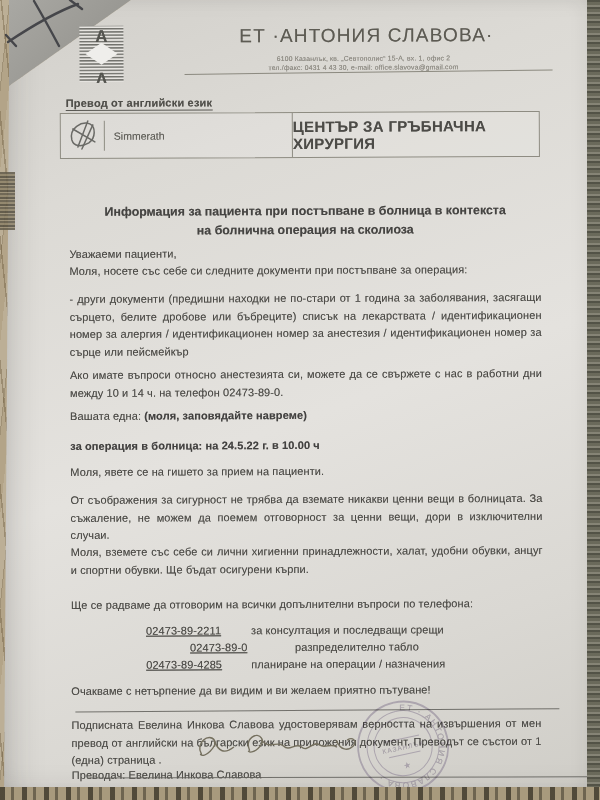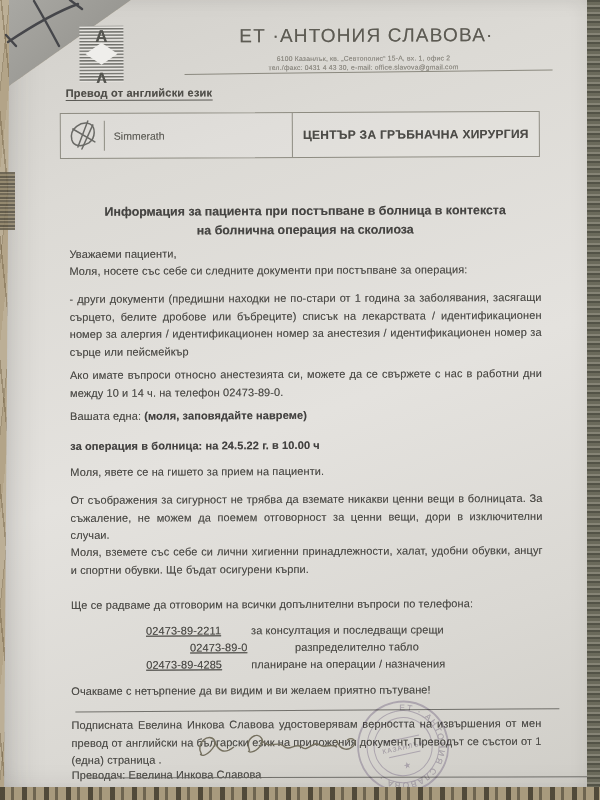--- a/index.html
+++ b/index.html
@@ -33,30 +33,30 @@
   .abs{position:absolute;}
   .p{position:absolute;left:70px;width:472px;font-size:11px;line-height:17.5px;letter-spacing:.1px;}
   .just{text-align:justify;}
   .bold{font-weight:bold;color:#424140;}
   
   .logo-av{left:80px;top:24px;}
   .company{left:218px;top:25px;width:300px;text-align:center;font-size:19px;letter-spacing:1.2px;color:#5d5b53;}
   .addr{left:205px;width:320px;text-align:center;font-size:6.8px;letter-spacing:.2px;color:#918e85;line-height:9px;}
   .rule{position:absolute;height:1px;background:#8b897f;}
   .rule1{left:186px;top:72px;width:368px;transform:rotate(-.45deg);}
-  .trans-note{left:67px;top:86px;font-size:11px;font-weight:bold;color:#4f4e49;
+  .trans-note{left:67px;top:96px;font-size:11px;font-weight:bold;color:#4f4e49;
     border-bottom:1.2px solid #5a5954;padding-bottom:1px;letter-spacing:.2px;}
   
   .banner{left:61px;top:112px;width:478px;height:44px;border:1px solid #8e8c82;display:flex;background:rgba(255,255,255,.12);}
   .banner .cellL{width:232px;border-right:1px solid #8e8c82;display:flex;align-items:center;padding-left:7px;box-sizing:border-box;}
   .banner .divline{width:1px;height:30px;background:#8e8c82;margin:0 9px 0 6px;}
   .clinic-name{font-size:10.8px;font-weight:bold;letter-spacing:.4px;color:#4f4e4a;line-height:13px;}
   .clinic-city{font-size:10.5px;color:#5f5e58;line-height:13px;}
   .banner .cellR{flex:1;display:flex;align-items:center;justify-content:center;}
-  .dept{font-size:12px;font-weight:bold;letter-spacing:.3px;color:#4c4b47;}
+  .dept{font-size:15px;font-weight:bold;letter-spacing:.3px;color:#4c4b47;}
   
   .title{left:70px;top:202px;width:472px;text-align:center;font-weight:bold;font-size:12.4px;line-height:19px;color:#454442;}
   
   .phone-row{position:absolute;left:145px;font-size:11px;letter-spacing:.1px;}
   .phone-num{display:inline-block;width:105px;text-decoration:underline;}
   .rule2{left:74px;top:710px;width:484px;transform:rotate(-.15deg);background:#5f5e59;opacity:.85;}
   .rule3{left:86px;top:777px;width:502px;transform:rotate(.12deg);background:#5f5e59;opacity:.85;}
   .sig{left:190px;top:730px;}
   .stamp{left:350px;top:697px;opacity:.58;mix-blend-mode:multiply;transform:rotate(-12deg);}
   .xmark{position:absolute;left:4px;top:0;z-index:5;}

